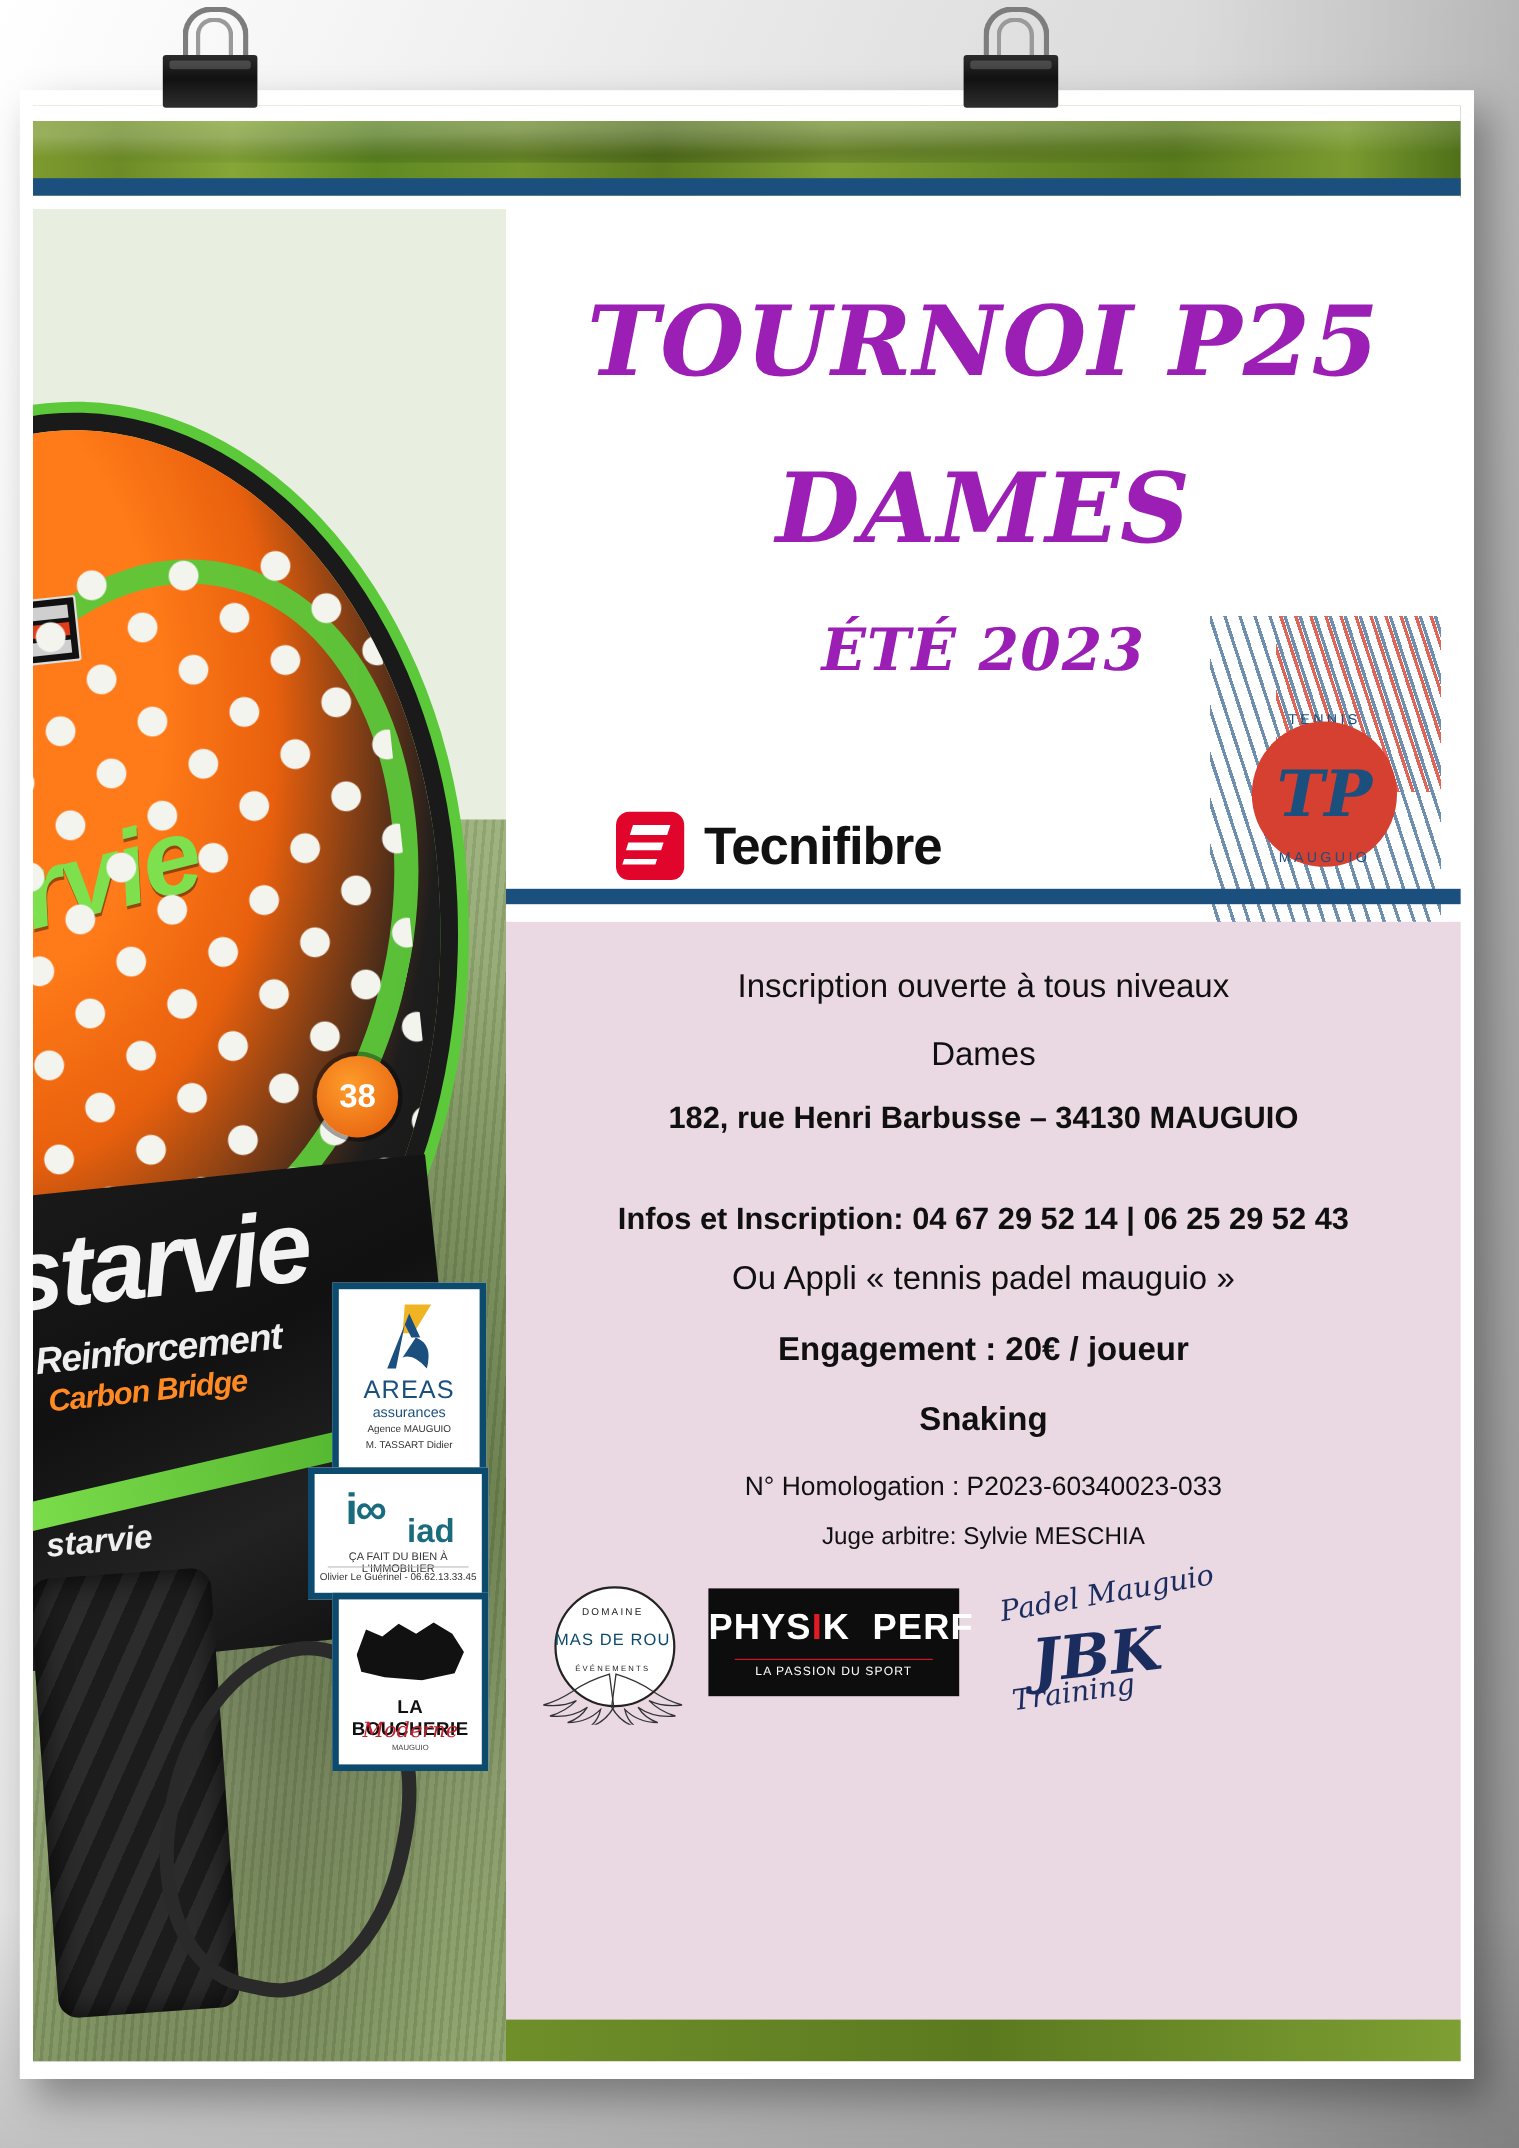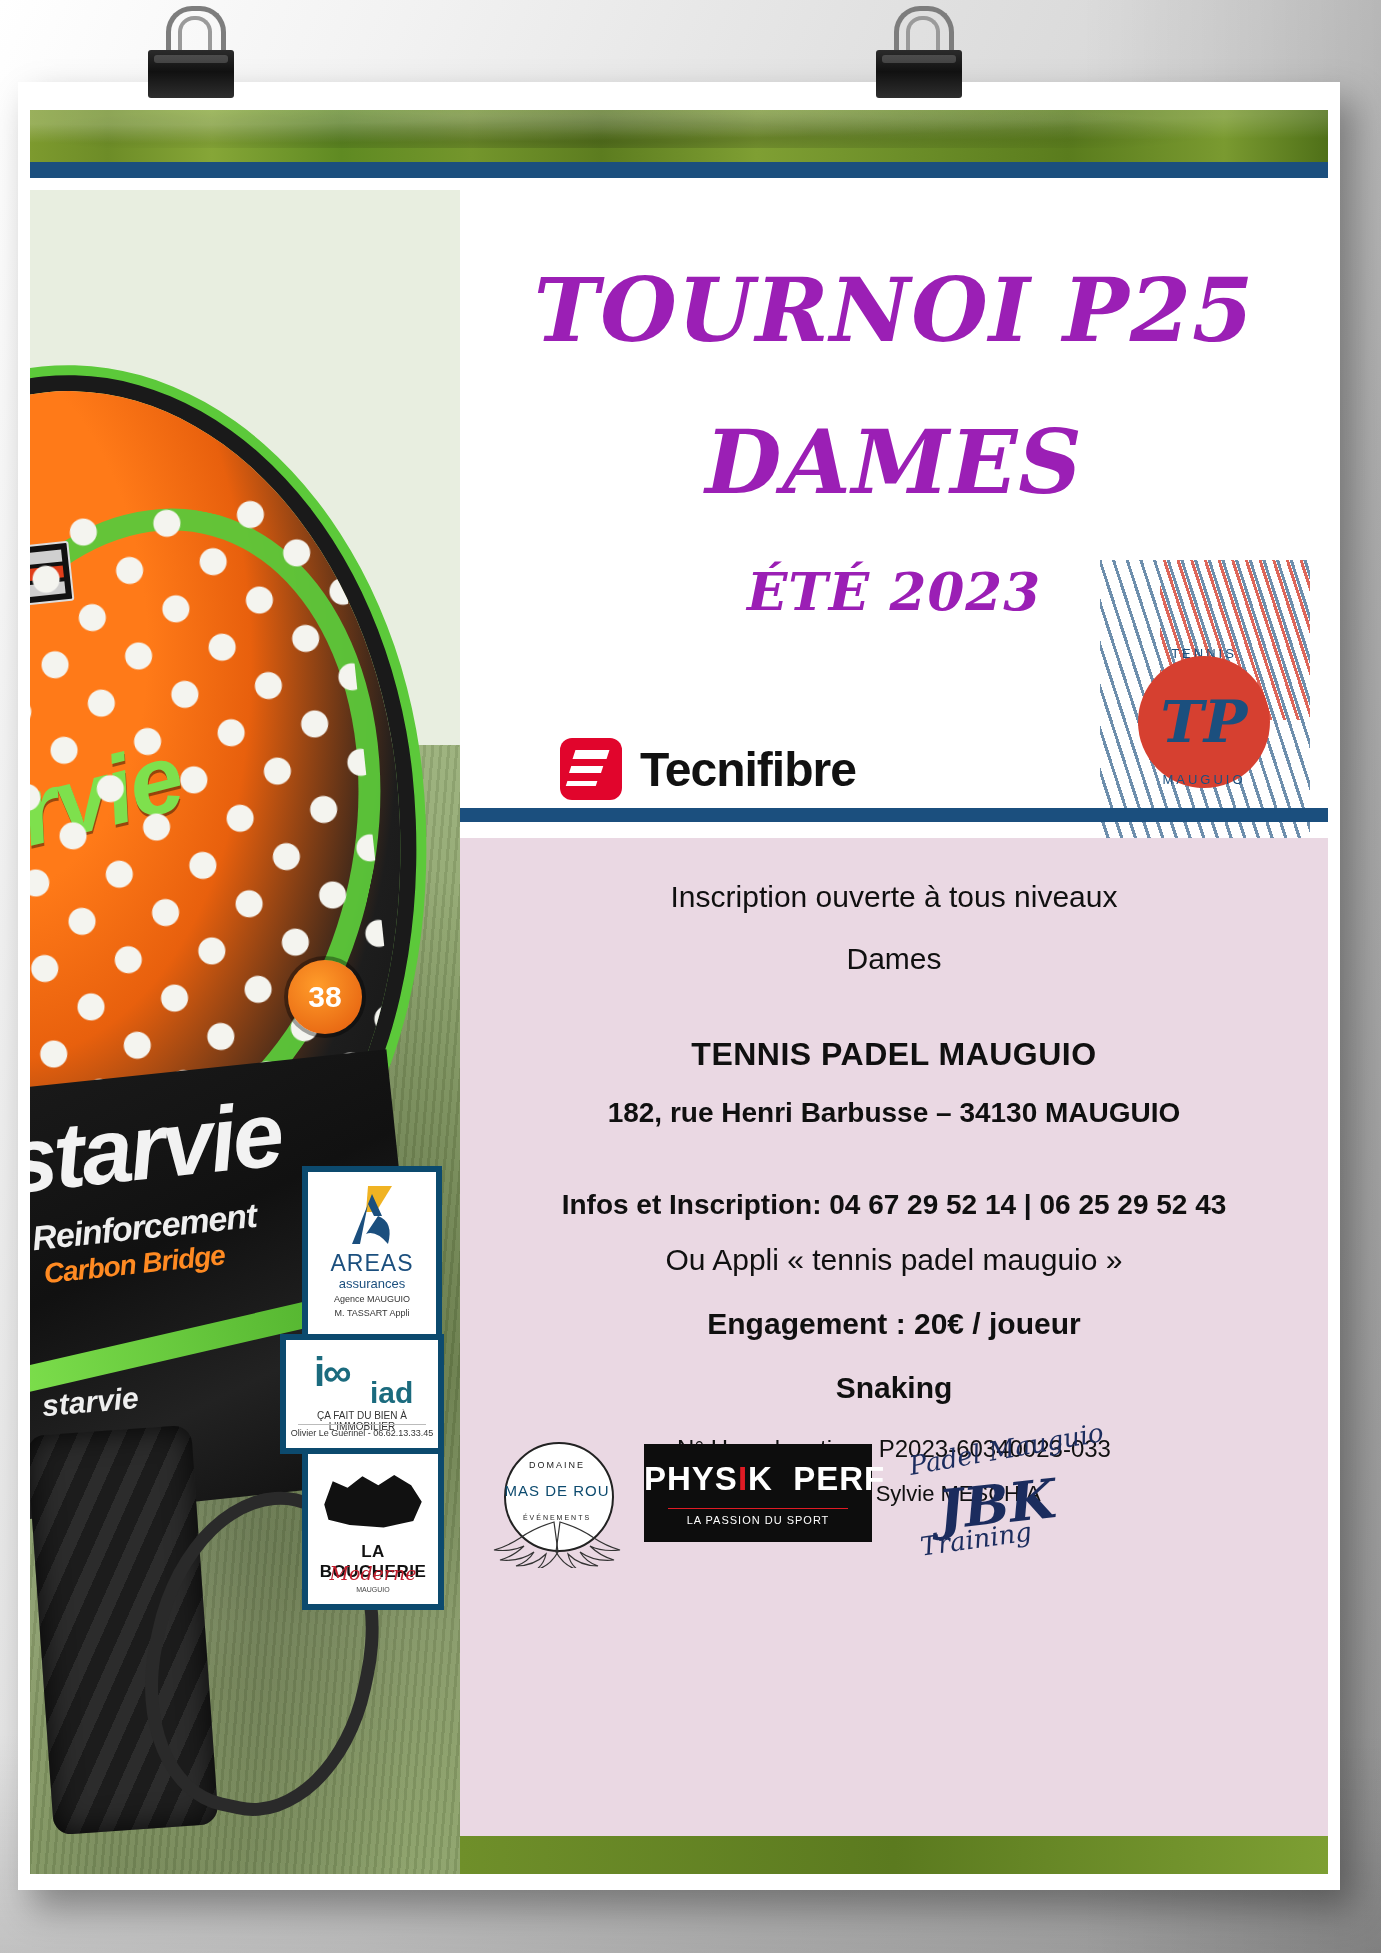--- a/index.html
+++ b/index.html
@@ -631,42 +631,41 @@
         </div>
         <div class="arc-bottom">MAUGUIO</div>
       </div>
     </div>
 
     <div id="rule-blue"></div>
 
     <div id="info">
       <div class="l s1">Inscription ouverte à tous niveaux</div>
       <div class="l s2">Dames</div>
-      <div class="l s3">TENNIS PADEL MAUGUIO</div>
       <div class="l s4">182, rue Henri Barbusse – 34130 MAUGUIO</div>
       <div class="l s5">Infos et Inscription: 04 67 29 52 14   |   06 25 29 52 43</div>
       <div class="l s6">Ou Appli « tennis padel mauguio »</div>
       <div class="l s7">Engagement : 20€ / joueur</div>
       <div class="l s8">Snaking</div>
       <div class="l s9">N° Homologation : P2023-60340023-033</div>
       <div class="l s10">Juge arbitre: Sylvie MESCHIA</div>
     </div>
 
     <div id="band-bottom"></div>
 
     <div class="sponsor" id="sp-areas">
       <svg class="a-logo" viewBox="0 0 70 66">
         <polygon points="30,4 54,4 38,30 28,30" fill="#f0b323"></polygon>
         <polygon points="14,62 34,12 44,34 36,34 30,22 22,62" fill="#1b4f7e"></polygon>
         <path d="M40 34 q16 6 10 28 q-12 -14 -22 -10 z" fill="#1b4f7e"></path>
       </svg>
       <div class="name">AREAS</div>
       <div class="sub1">assurances</div>
       <div class="sub2">Agence MAUGUIO</div>
-      <div class="sub3">M. TASSART Appli</div>
+      <div class="sub3">M. TASSART Didier</div>
     </div>
 
     <div class="sponsor" id="sp-iad">
       <div class="mark">i∞</div>
       <div class="iad">iad</div>
       <div class="t1">ÇA FAIT DU BIEN À L'IMMOBILIER</div>
       <div class="rule"></div>
       <div class="t2">Olivier Le Guérinel  -  06.62.13.33.45</div>
     </div>
 

